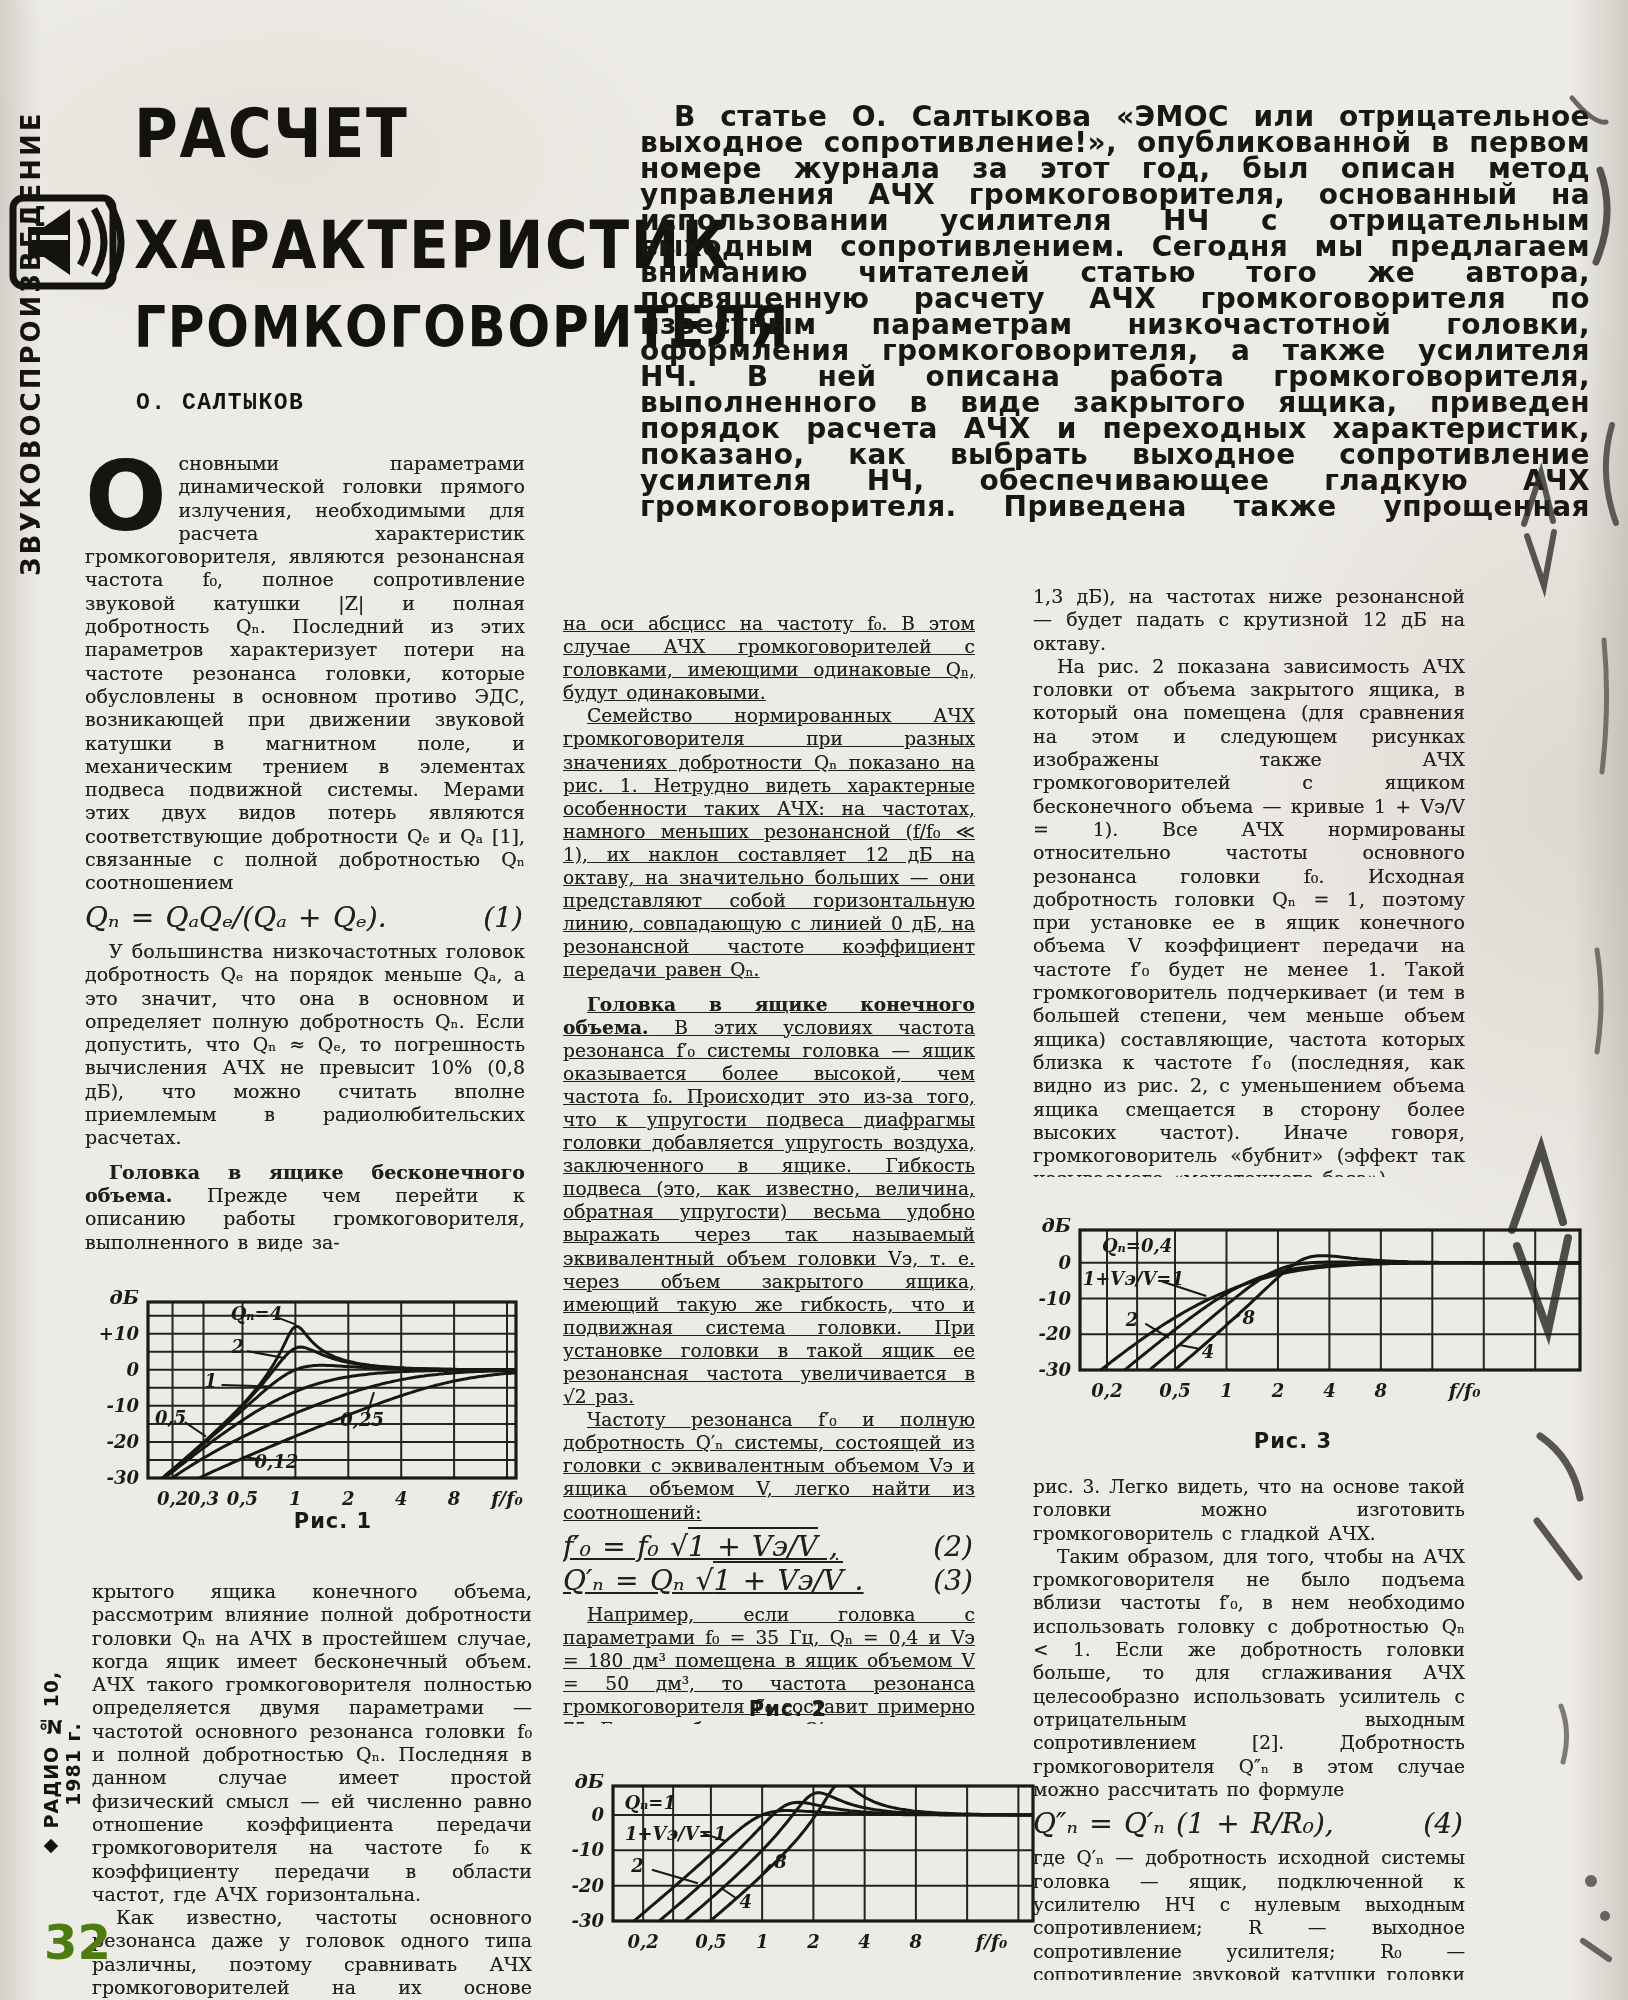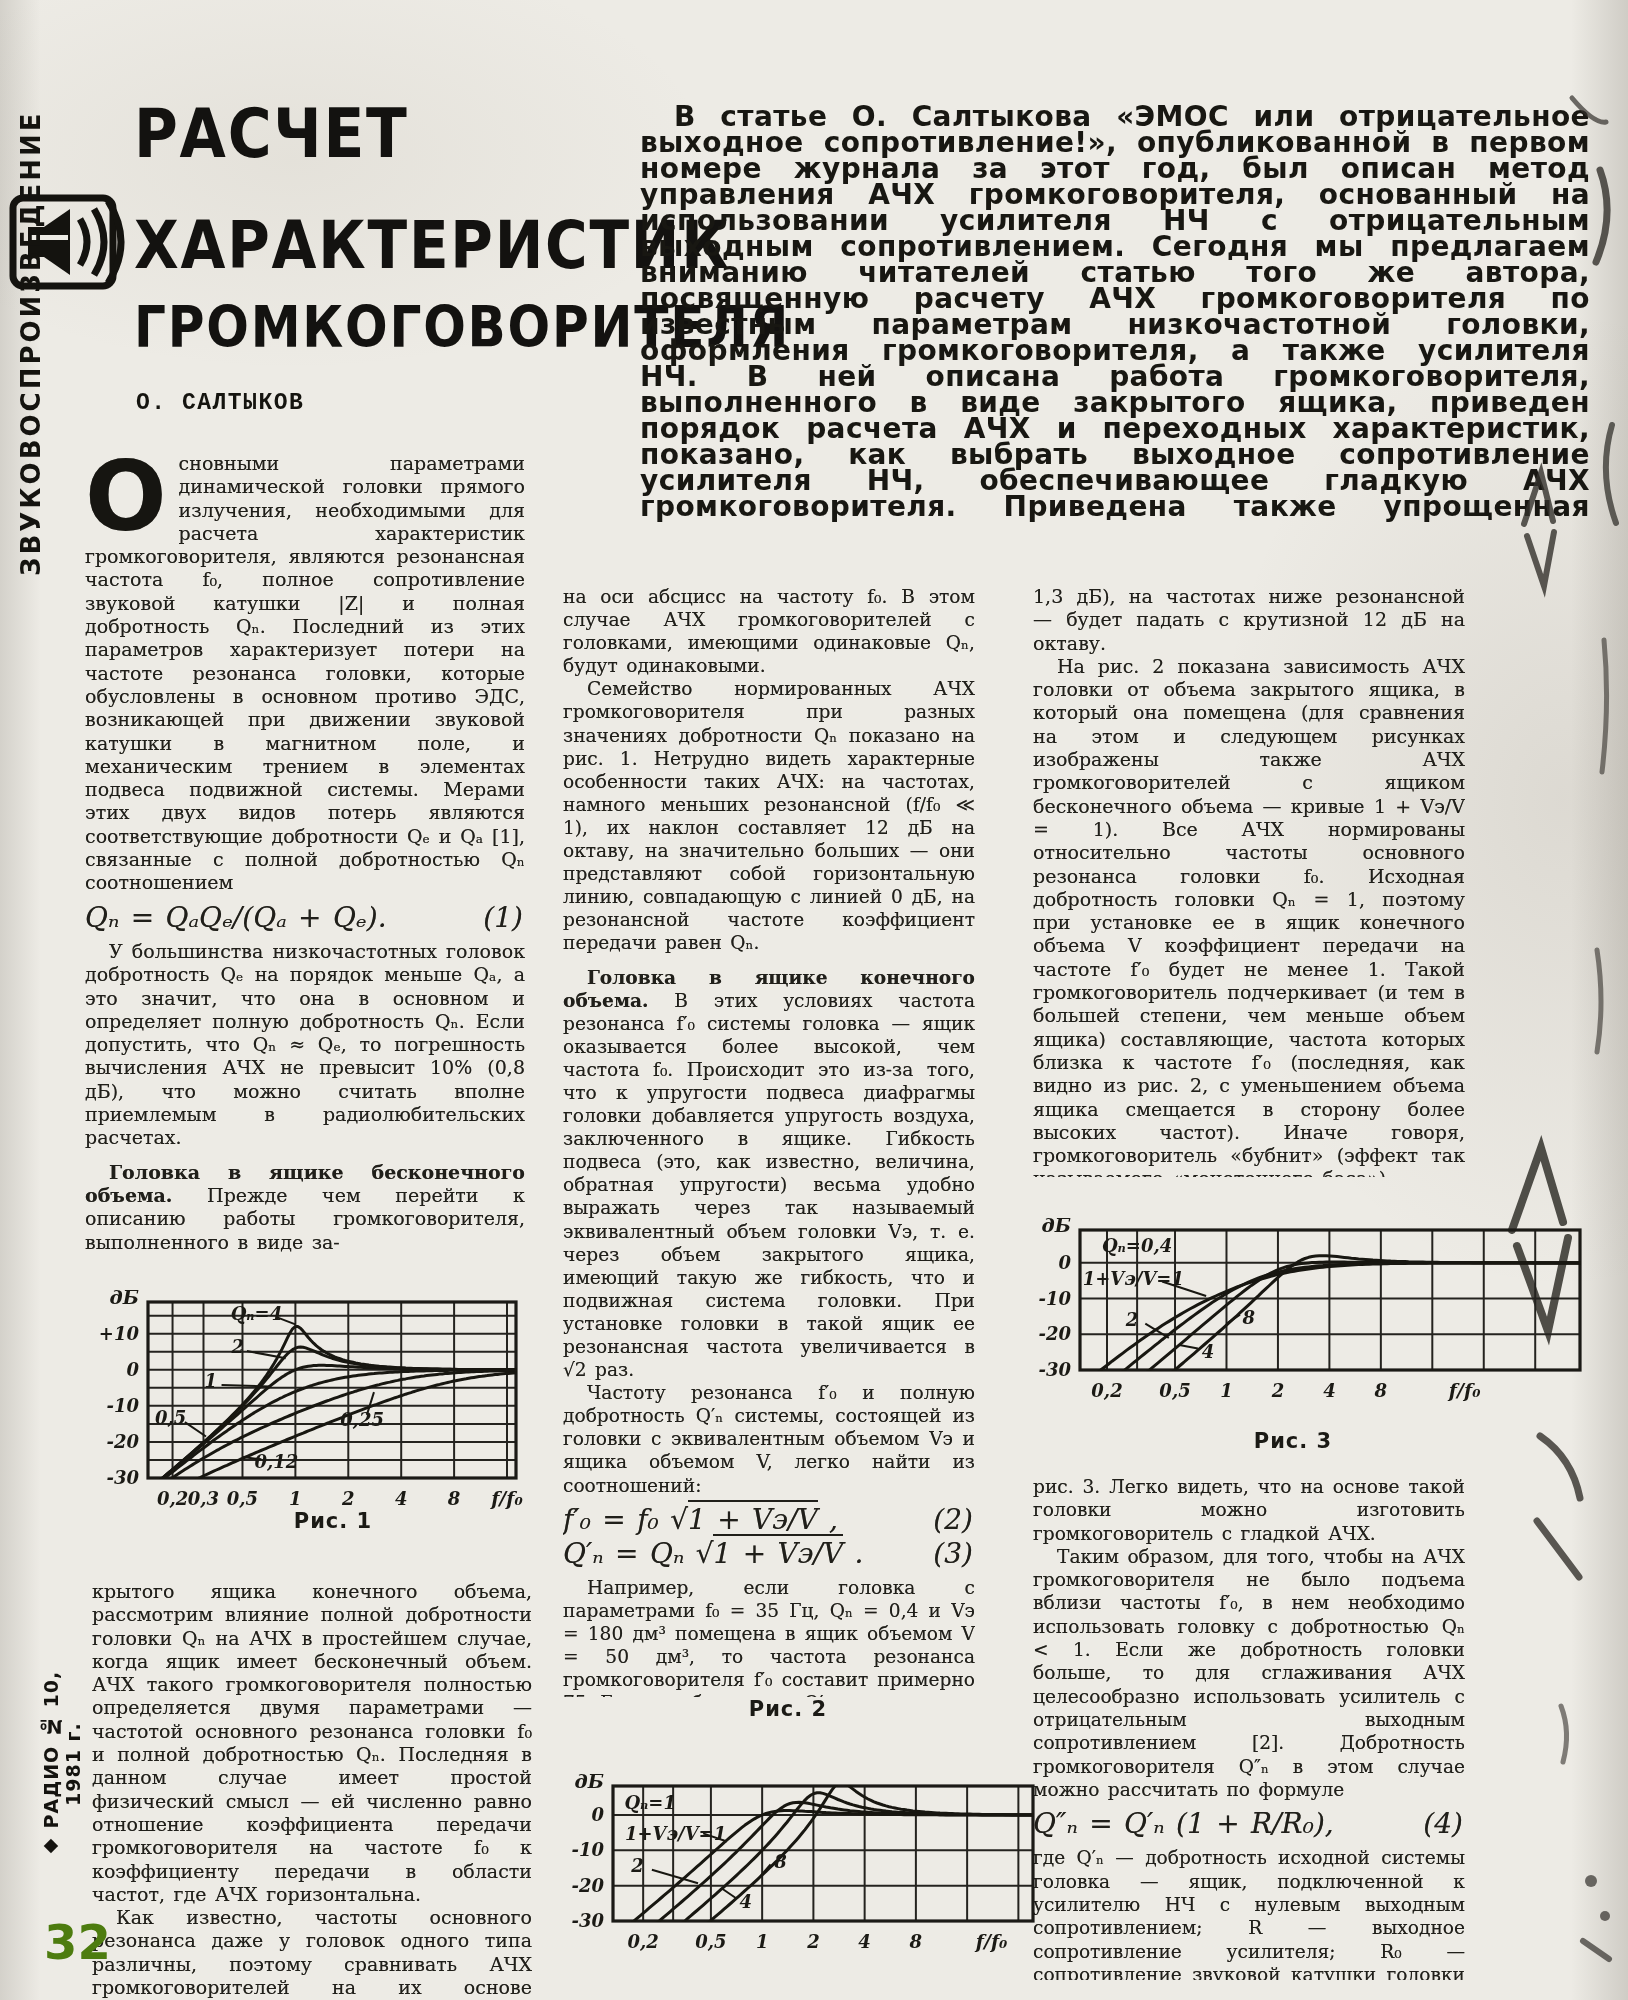--- a/index.html
+++ b/index.html
@@ -47,21 +47,21 @@
   .intro p { text-indent:34px; }
 
   
   .col {
     text-align:justify; font-size:19px; line-height:23.3px;
     word-spacing:2.5px; overflow:hidden; color:#201f1a;
     text-shadow:0 0 .5px rgba(30,28,20,.55);
   }
   #col1a { left:85px;  top:452px;  width:440px; height:815px; }
   #col1b { left:92px;  top:1556px; width:440px; height:422px;margin-top:24px; }
-  #col2a { left:563px; top:585px;  width:412px; height:1112px; font-size:18.6px; line-height:23.1px; }
+  #col2a { left:563px; top:612px;  width:412px; height:1112px; font-size:18.6px; line-height:23.1px;text-decoration:underline; }
   #col3a { left:1033px;top:585px;  width:432px; height:592px; }
   #col3b { left:1033px;top:1475px; width:432px; height:505px; font-size:18.6px; }
   .col p { text-indent:24px; }
   .col p.noind { text-indent:0; }
   .col p.sect { margin-top:11px; }
   .dropcap {
     float:left; font-family:"DejaVu Sans", sans-serif; font-weight:bold;
     font-size:96px; line-height:.78; margin:8px 12px 0 0; color:#161511;
   }
   .formula {

